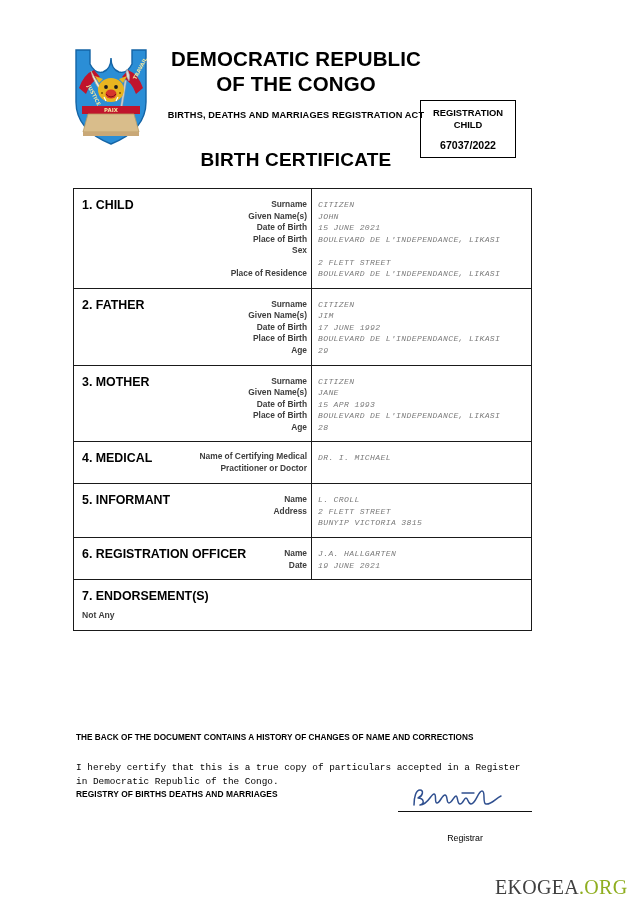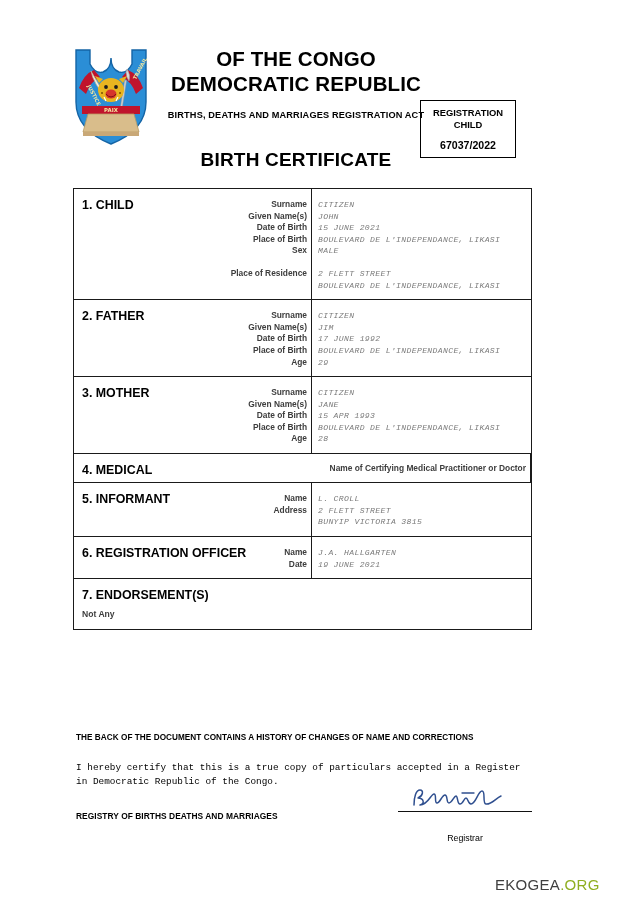--- a/index.html
+++ b/index.html
@@ -180,21 +180,20 @@
     letter-spacing: 0.05px;
   }
   .certify-text {
     margin-top: 19px;
     font-size: 9.4px;
     line-height: 14px;
     width: 446px;
     font-family: Liberation Mono, monospace;
   }
   .registry-line {
-    margin-top: 22px;
     font-size: 8.4px;
     font-weight: bold;
     letter-spacing: 0.05px;
   }
   .sign-block {
     position: absolute;
     left: 322px;
     top: 52px;
     width: 134px;
     text-align: center;
@@ -210,23 +209,23 @@
   .registrar-label {
     margin-top: 21px;
     font-size: 8.8px;
   }
 
   
   .watermark {
     position: absolute;
     left: 495px;
     top: 876px;
-    font-size: 15px;
+    font-size: 20px;
     letter-spacing: 0.3px;
-    font-family: Liberation Sans, sans-serif;
+    font-family: Liberation Serif, serif;
   }
   .wm-main { color: #3f3f3f; }
   .wm-tld { color: #8fae20; }
 </style>
 </head>
 <body>
 
 <div class="header">
 
   <div class="emblem">
@@ -260,22 +259,22 @@
       <path d="M12 62 L70 62 L70 70 L12 70 Z" fill="#c0142c"></path>
       <text x="41" y="68.3" fill="#f3e7a0" font-size="5.4" font-family="DejaVu Sans, sans-serif" font-weight="bold" text-anchor="middle">PAIX</text>
 
       <path d="M18 70 L64 70 L69 88 L13 88 Z" fill="#d9bd8b" stroke="#b99a62" stroke-width="0.8"></path>
       <path d="M13 88 L69 88 L69 92 L13 92 Z" fill="#c9a877"></path>
     </svg>
   </div>
 
   <div class="title-block">
     <div class="doc-title">
+      <div>DEMOCRATIC REPUBLIC</div>
       <div>OF THE CONGO</div>
-      <div>DEMOCRATIC REPUBLIC</div>
     </div>
     <div class="doc-subtitle">BIRTHS, DEATHS AND MARRIAGES REGISTRATION ACT</div>
   </div>
 
   <div class="cert-title">BIRTH CERTIFICATE</div>
 
   <div class="reg-box">
     <div class="reg-label">
       <div>REGISTRATION</div>
       <div>CHILD</div>
@@ -297,21 +296,20 @@
       <div class="lbl">Place of Birth</div>
       <div class="lbl">Sex</div>
       <div class="lbl spacer-line">&nbsp;</div>
       <div class="lbl">Place of Residence</div>
     </div>
     <div class="sec-values-col">
       <div class="val">CITIZEN</div>
       <div class="val">JOHN</div>
       <div class="val">15 JUNE 2021</div>
       <div class="val">BOULEVARD DE L'INDEPENDANCE, LIKASI</div>
-      <div class="val">MALE</div>
       <div class="val spacer-line">&nbsp;</div>
       <div class="val">2 FLETT STREET</div>
       <div class="val">BOULEVARD DE L'INDEPENDANCE, LIKASI</div>
     </div>
   </div>
 
   <div class="section father">
     <div class="sec-heading-col">
       <div class="sec-heading">2. FATHER</div>
     </div>
@@ -350,20 +348,24 @@
       <div class="val">28</div>
     </div>
   </div>
 
   <div class="section medical">
     <div class="sec-heading-col">
       <div class="sec-heading">4. MEDICAL</div>
     </div>
     <div class="sec-labels-col">
       <div class="lbl two-line">Name of Certifying Medical Practitioner or Doctor</div>
+    </div>
+    <div class="sec-values-col">
+      <div class="val">DR. I. MICHAEL</div>
+      <div class="val spacer-line">&nbsp;</div>
     </div>
   </div>
 
   <div class="section informant">
     <div class="sec-heading-col">
       <div class="sec-heading">5. INFORMANT</div>
     </div>
     <div class="sec-labels-col">
       <div class="lbl">Name</div>
       <div class="lbl">Address</div>

